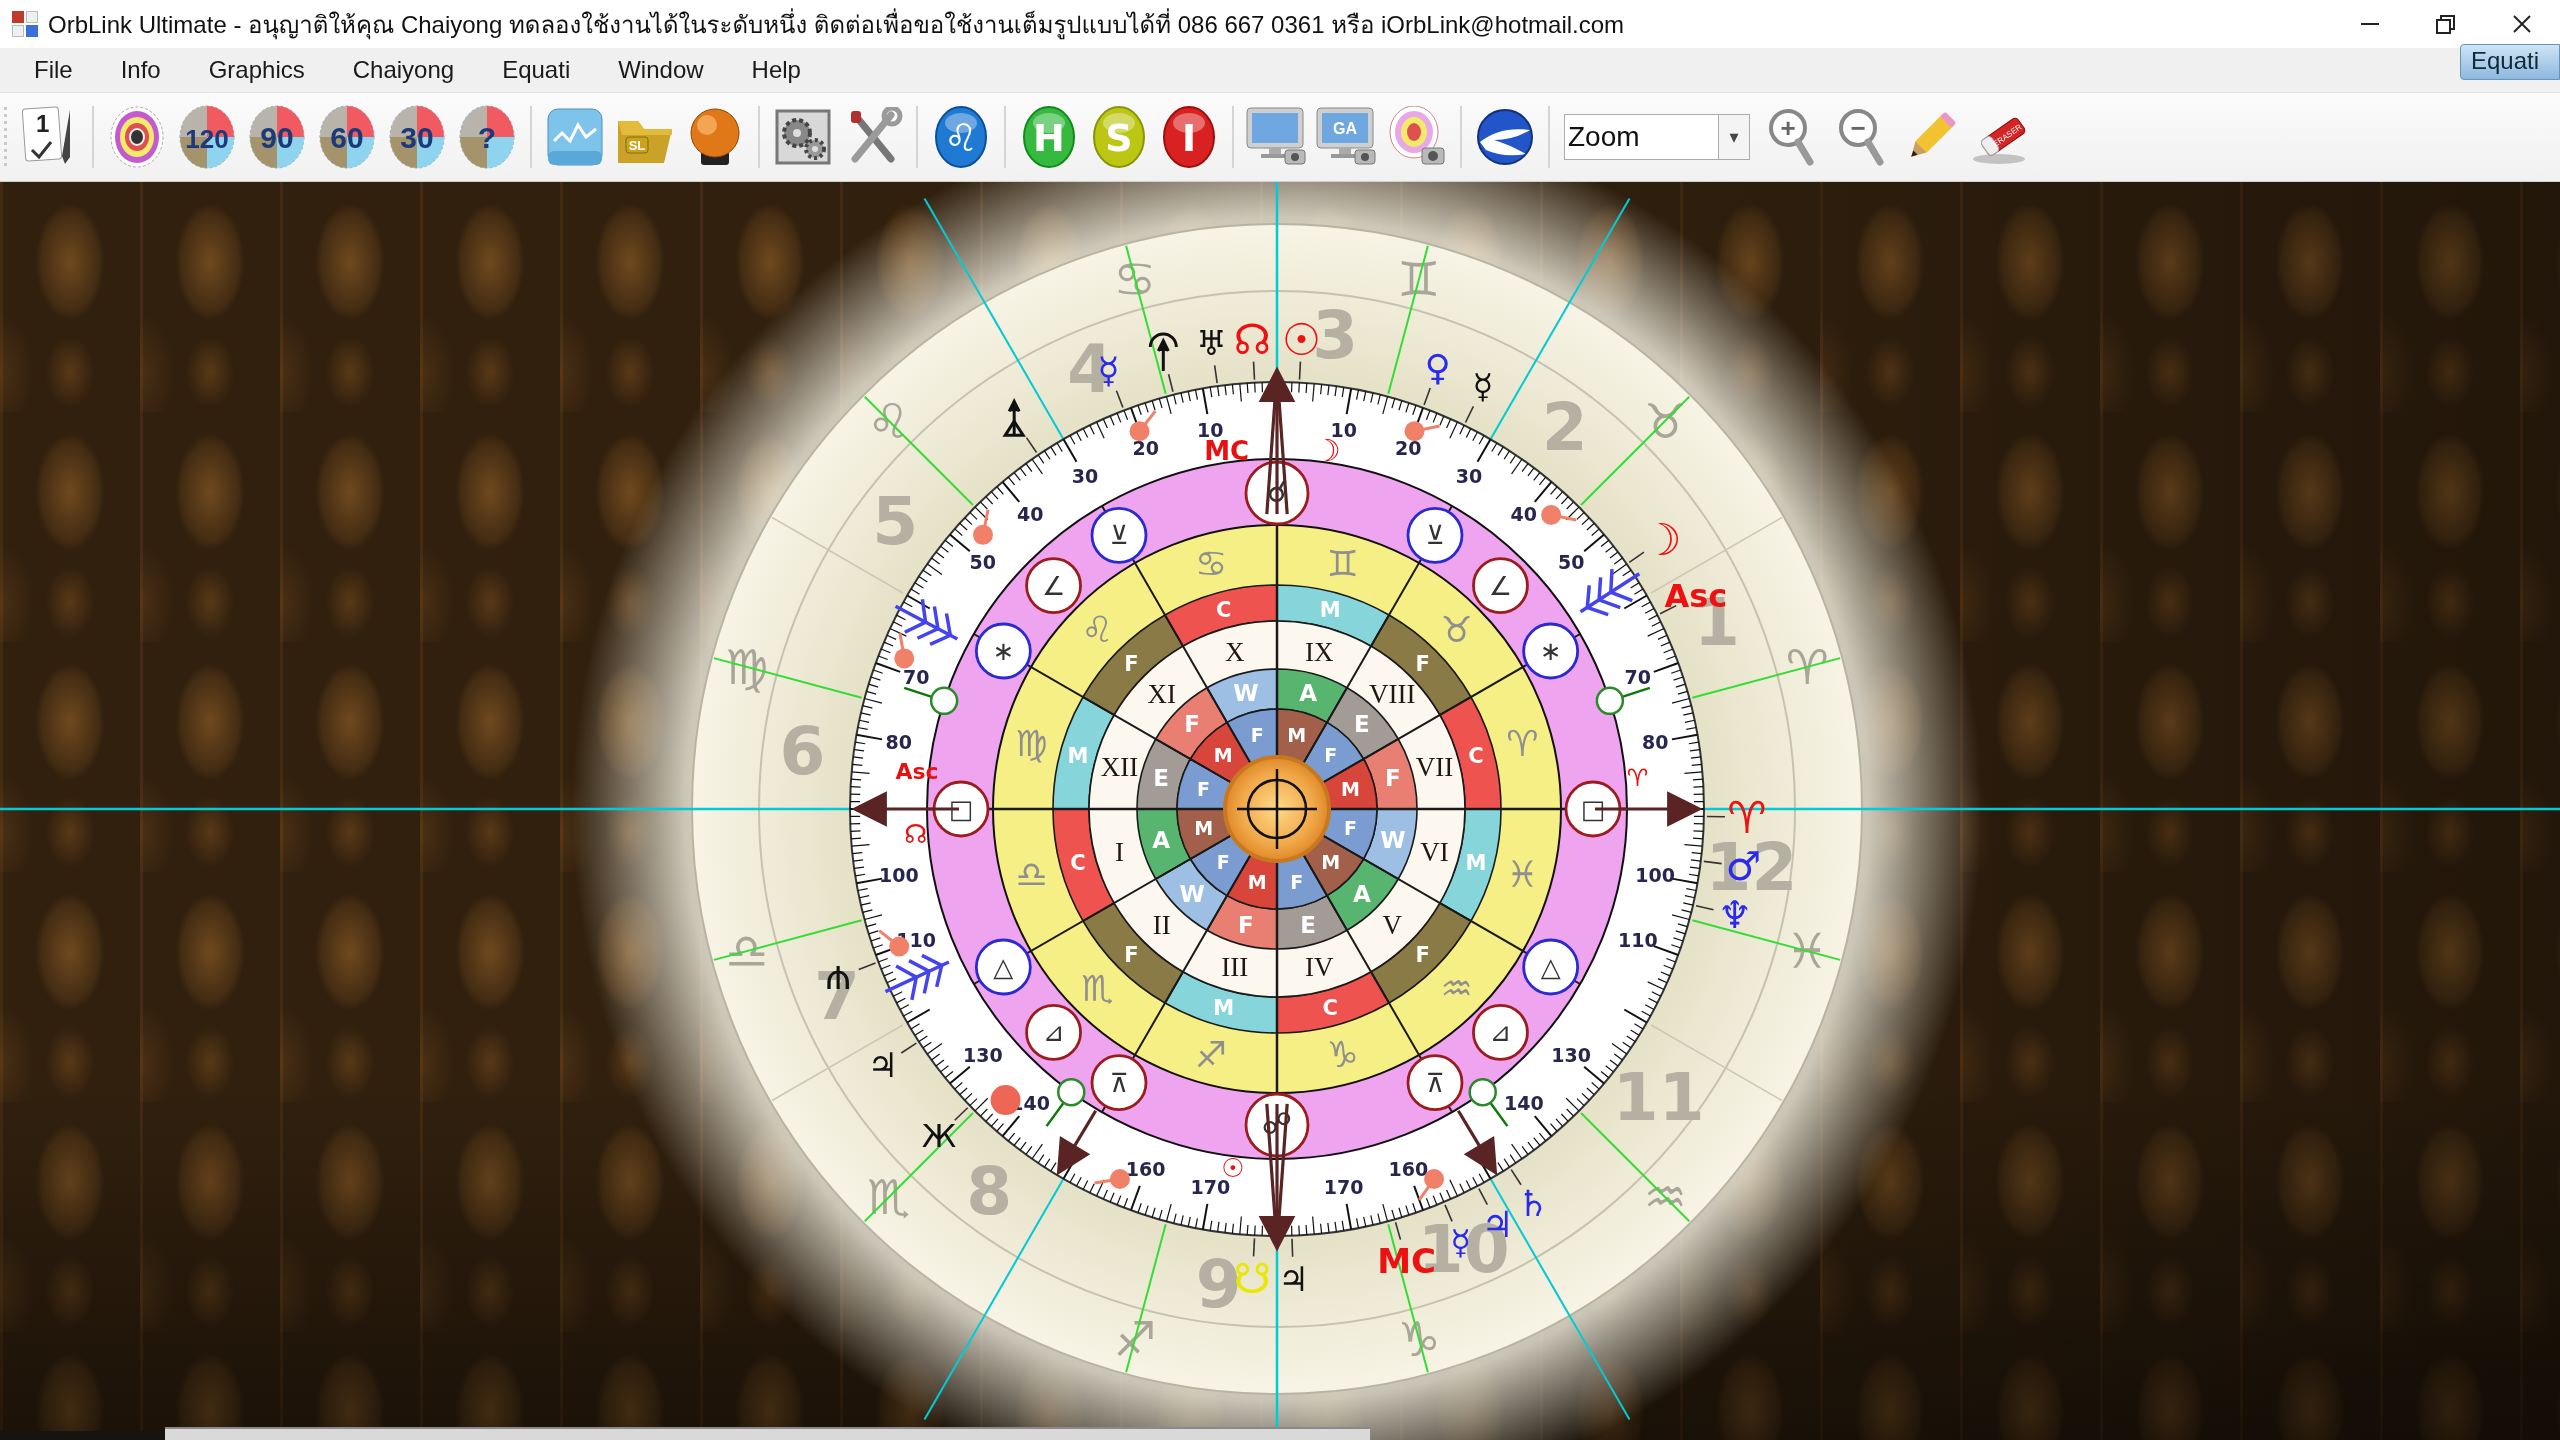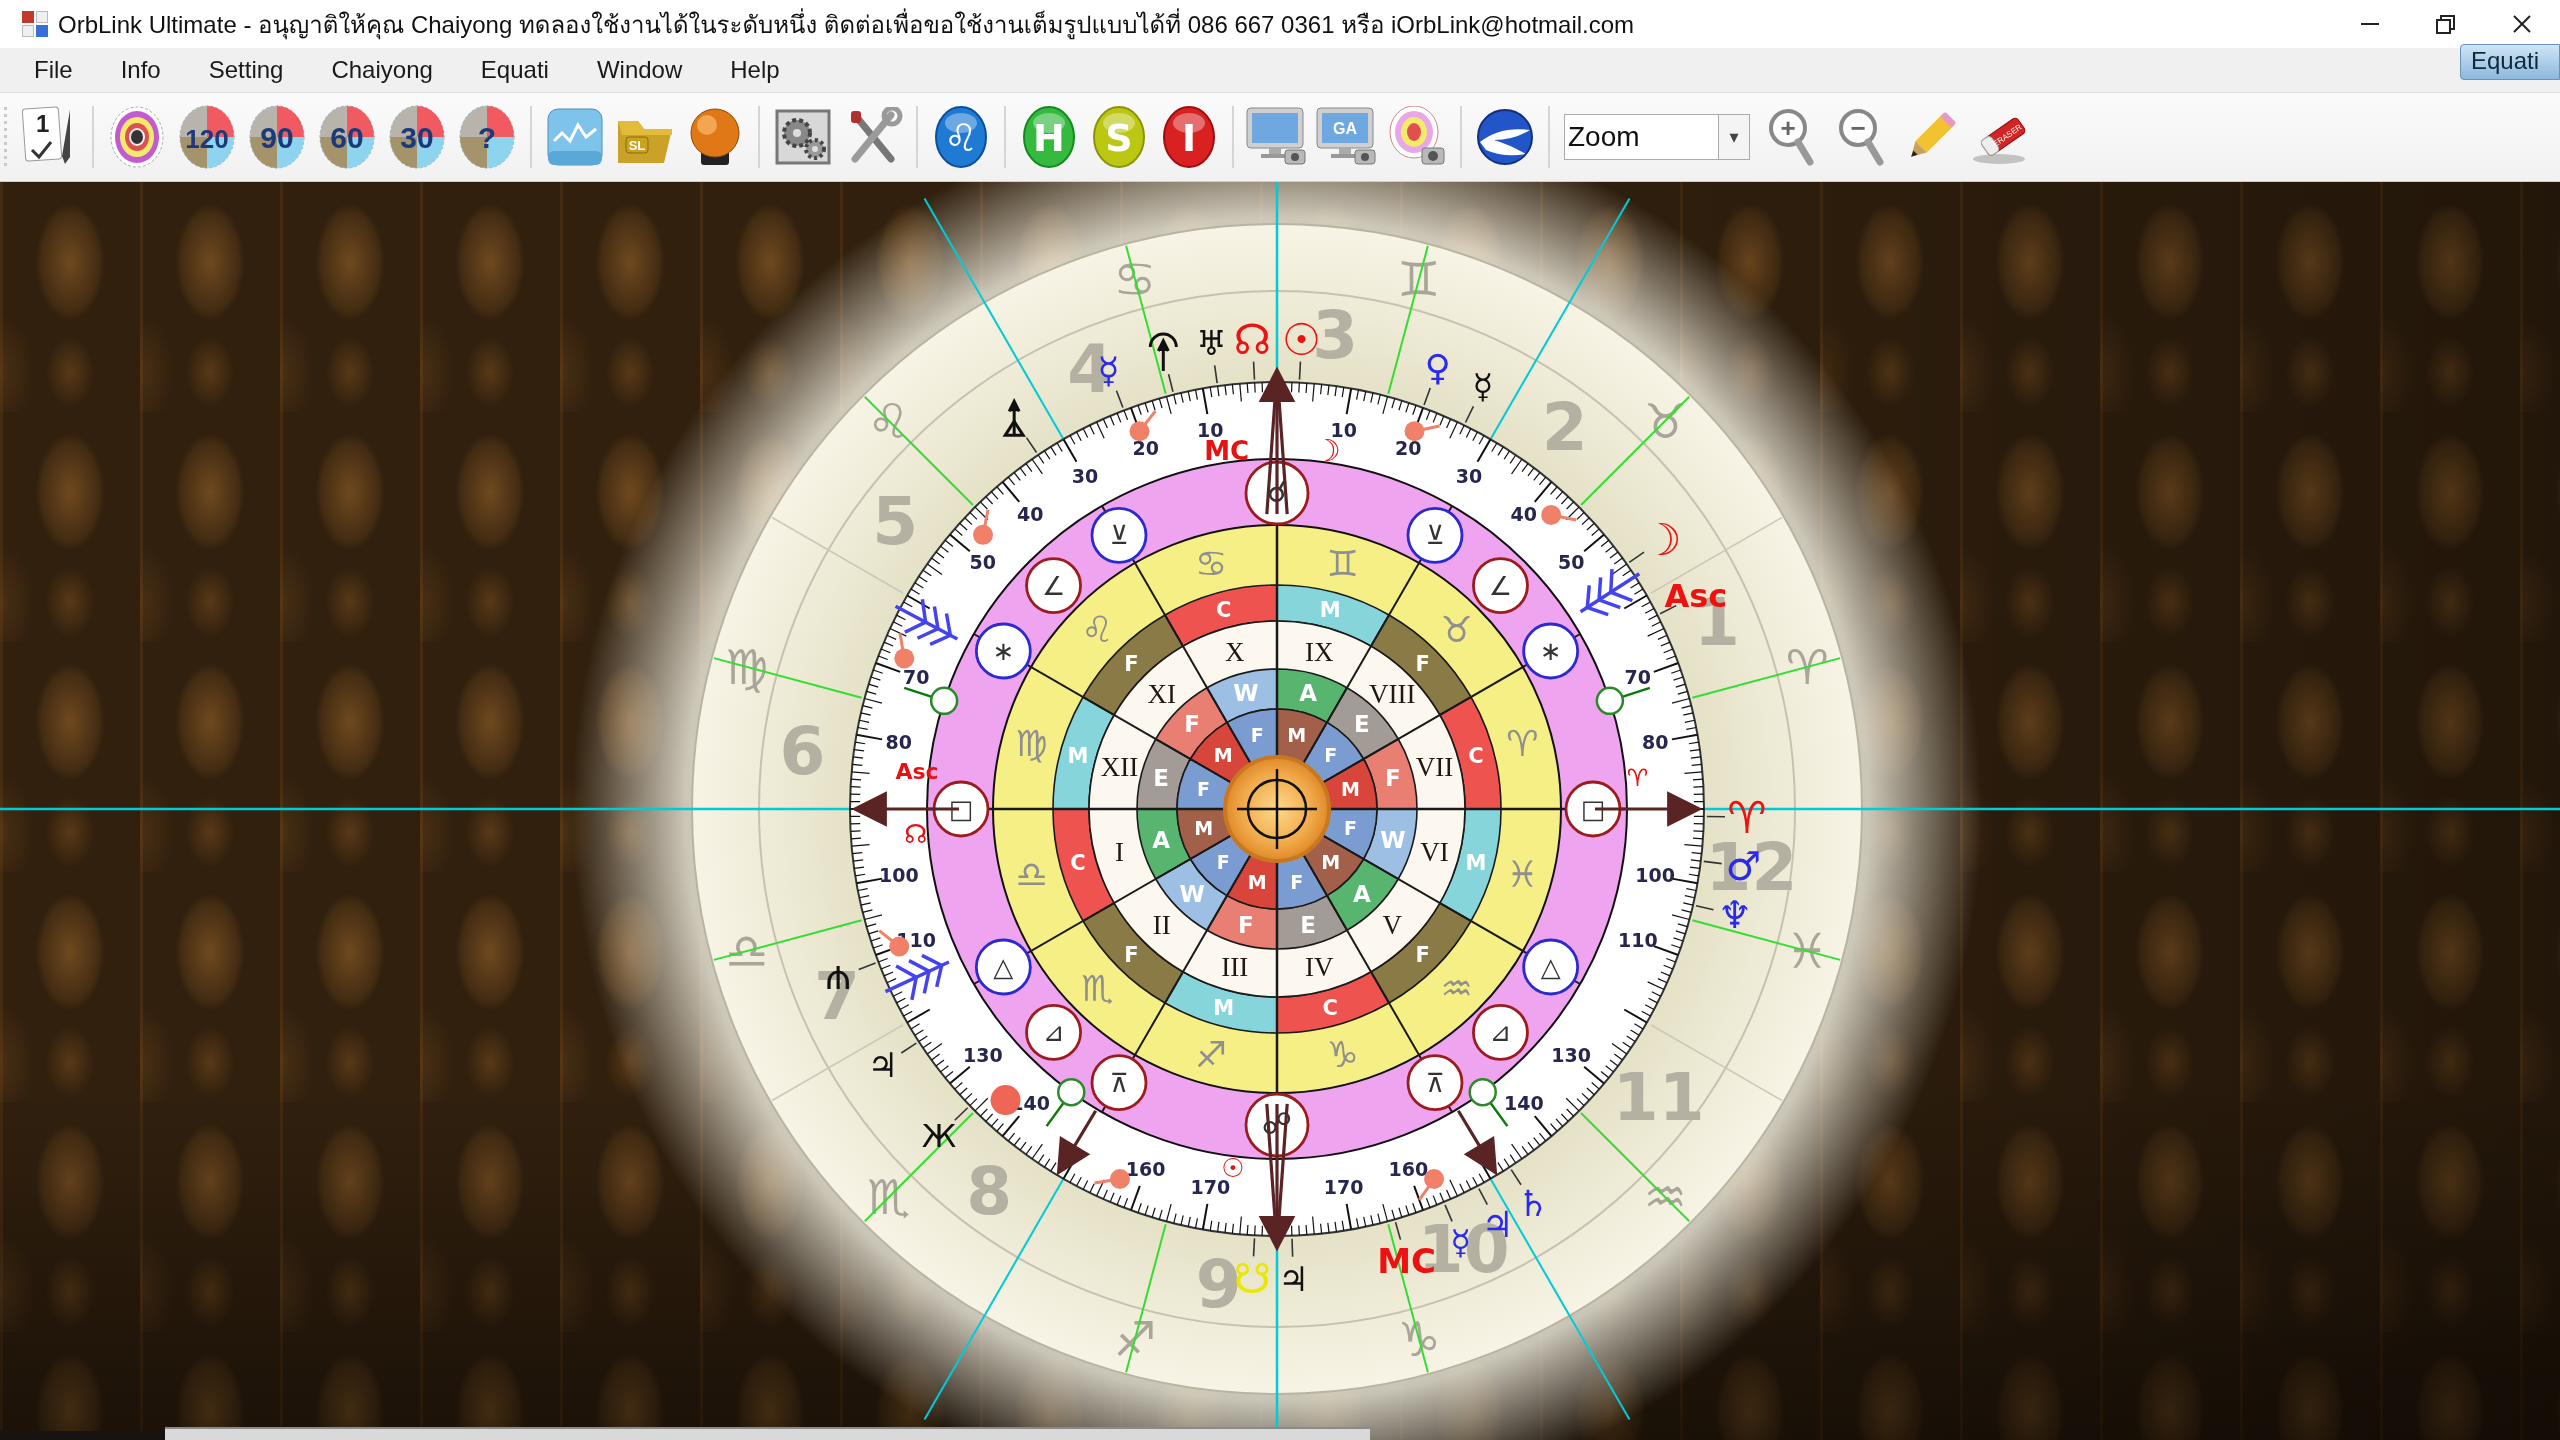--- a/index.html
+++ b/index.html
@@ -1,19 +1,19 @@
 <!DOCTYPE html>
 <html><head>
 <meta charset="utf-8">
 <style>
   html,body{margin:0;padding:0;width:2560px;height:1440px;overflow:hidden;
     font-family:"Liberation Sans","DejaVu Sans",sans-serif;background:#000;}
   .window{width:2560px;height:1440px;position:relative;background:#fff;}
   
-  .titlebar{height:48px;background:#ffffff;display:flex;align-items:center;position:relative;padding-left:10px;}
+  .titlebar{height:48px;background:#ffffff;display:flex;align-items:center;position:relative;}
   .applogo{width:26px;height:26px;margin:0 10px 0 12px;display:grid;grid-template-columns:12px 12px;grid-template-rows:12px 12px;gap:2px;}
   .applogo i{display:block;}
   .applogo i:nth-child(1){background:#c0392b;}
   .applogo i:nth-child(2){background:#ecf0f1;border:1px solid #bbb;}
   .applogo i:nth-child(3){background:#ecf0f1;border:1px solid #bbb;}
   .applogo i:nth-child(4){background:#3a6fd8;}
   .title-text{font-size:24px;color:#111;white-space:nowrap;}
   .wincontrols{position:absolute;right:0;top:0;height:48px;display:flex;}
   .winbtn{width:76px;height:48px;display:flex;align-items:center;justify-content:center;color:#222;}
   .winbtn svg{display:block;}
@@ -82,21 +82,21 @@
           <line x1="19" y1="3" x2="3" y2="19" stroke="#222" stroke-width="2"></line>
         </svg>
       </div>
     </div>
   </div>
   <div class="side-chip">Equati</div>
 
   <div class="menubar" id="menubar">
       <div class="menu-item">File</div>
       <div class="menu-item">Info</div>
-      <div class="menu-item">Setting</div>
+      <div class="menu-item">Graphics</div>
       <div class="menu-item">Chaiyong</div>
       <div class="menu-item">Equati</div>
       <div class="menu-item">Window</div>
       <div class="menu-item">Help</div>
     </div>
 
   <div class="toolbar" id="toolbar">
       <div class="tb-item">
         <svg width="62" height="66" viewBox="0 0 62 66">
     <rect x="6" y="4" width="36" height="52" rx="3" fill="#fff" stroke="#999" transform="rotate(-4 24 30)"></rect>

